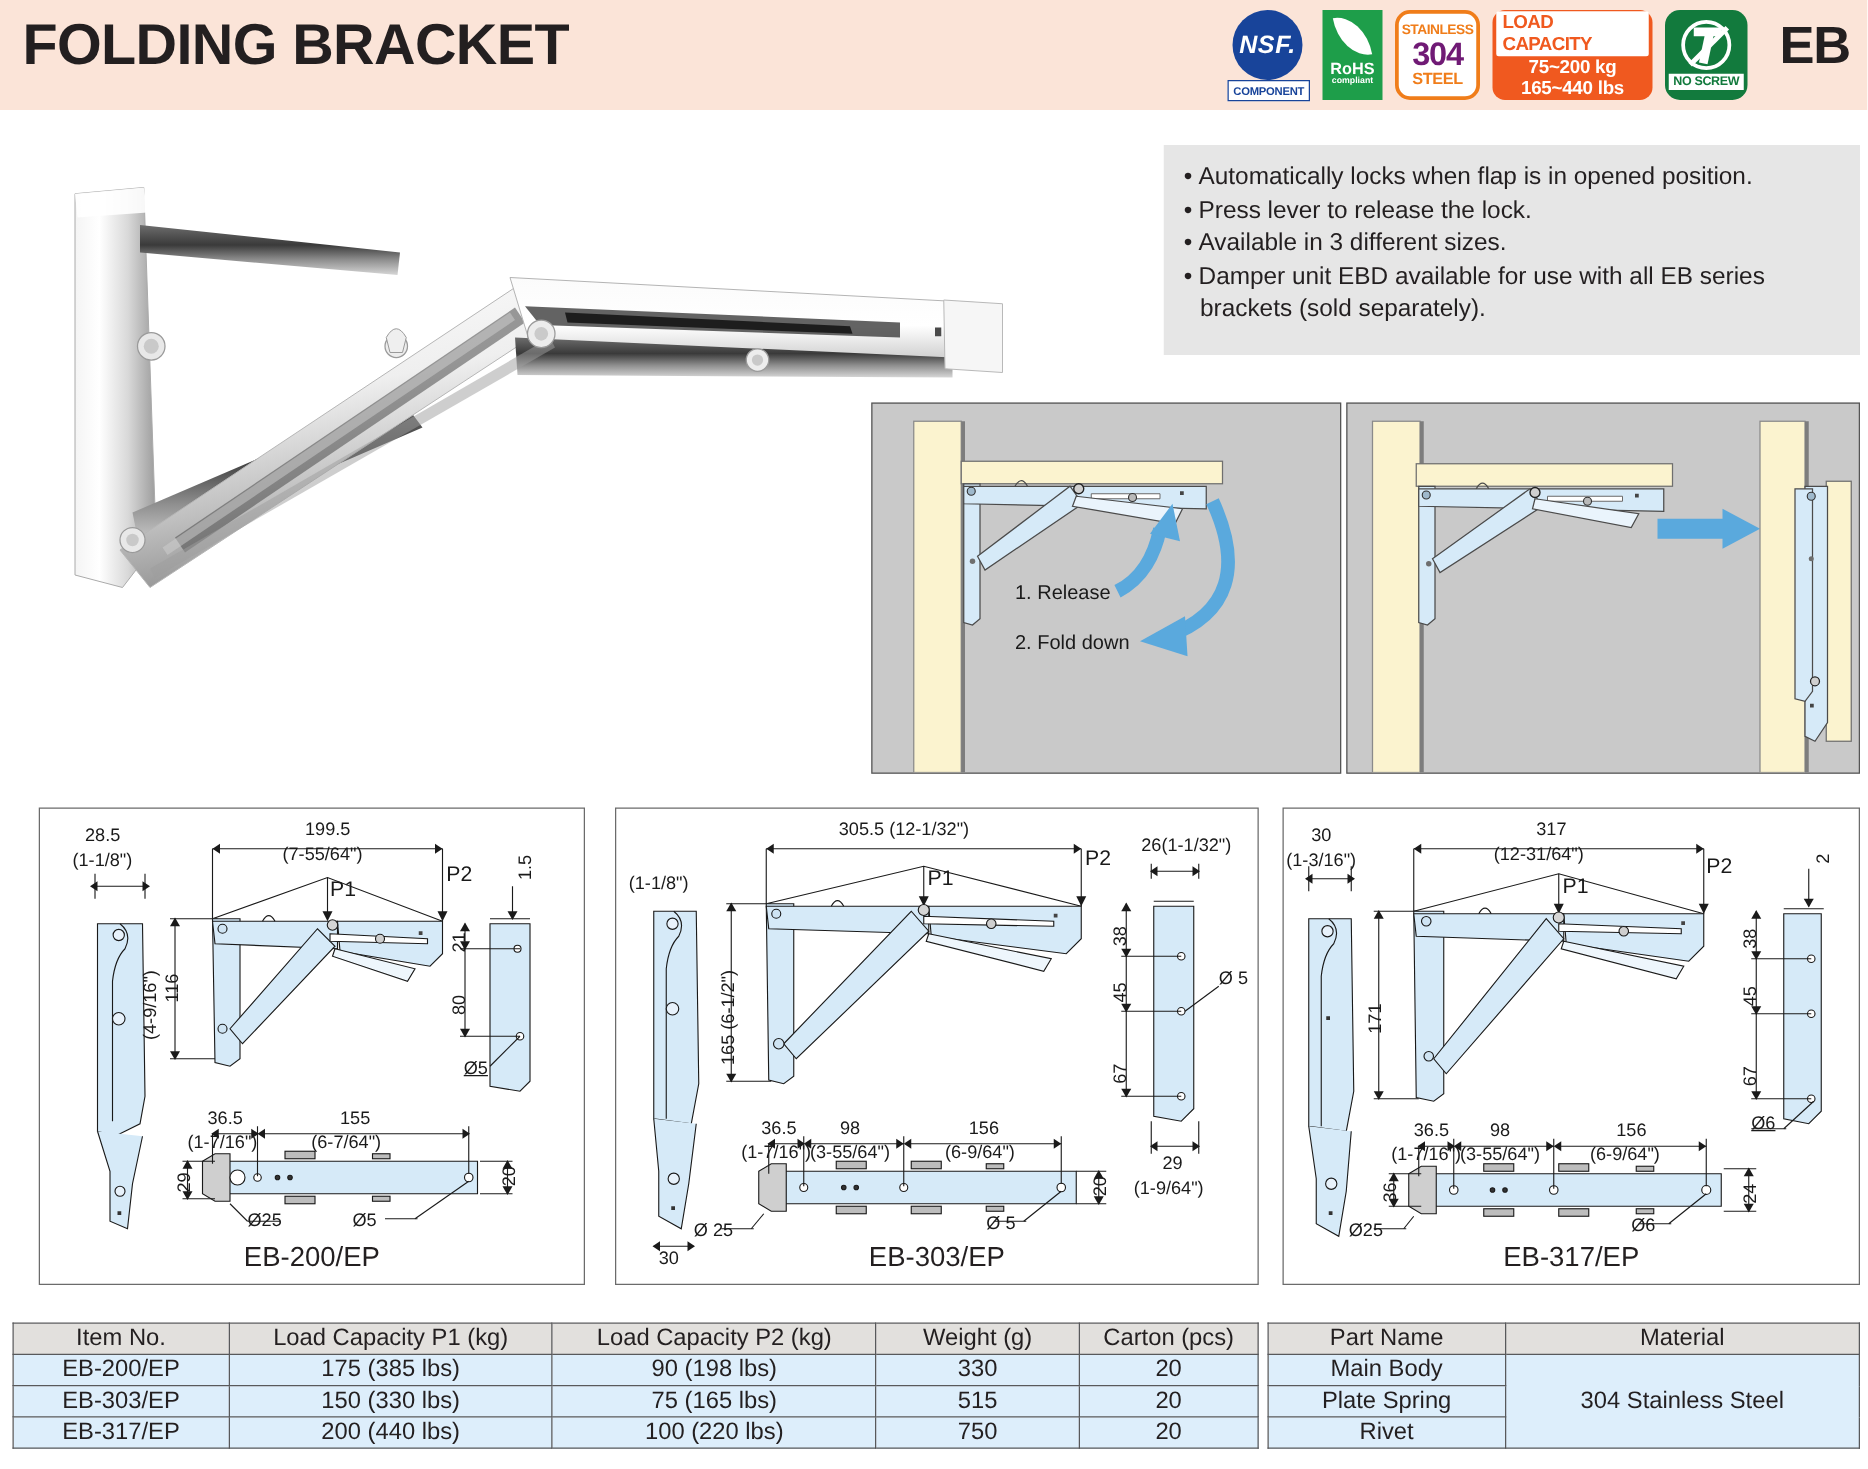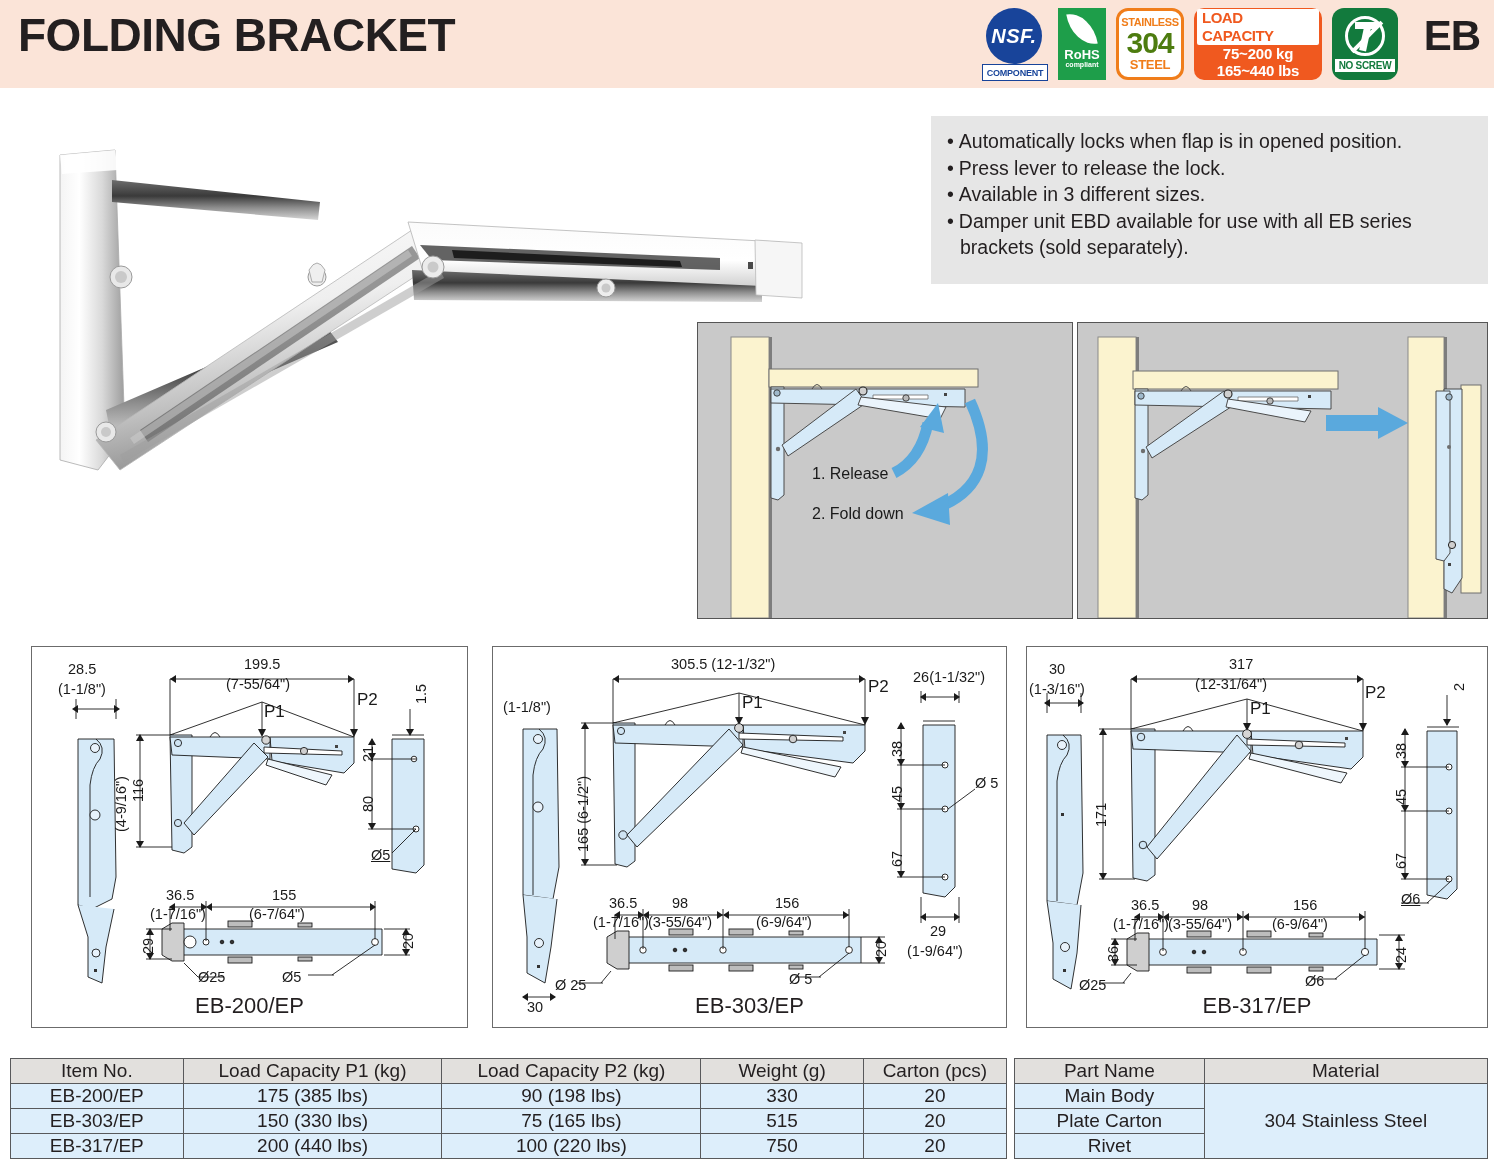--- a/index.html
+++ b/index.html
@@ -59,21 +59,21 @@
   .rohs-t1{color:#fff;font-size:13px;font-weight:bold;line-height:12px;margin-top:3px;}
   .rohs-t2{color:#fff;font-size:7px;font-weight:bold;line-height:8px;}
   
   .badge-304{
     width:68px;height:72px;border:3px solid #f07d1a;border-radius:12px;
     background:#fff;box-sizing:border-box;
     display:flex;flex-direction:column;align-items:center;justify-content:center;
     line-height:1;
   }
   .st-1{font-size:11px;font-weight:bold;color:#f07d1a;letter-spacing:-0.4px;}
-  .st-2{font-size:30px;font-weight:bold;color:#4d7c0f;letter-spacing:-1px;text-align:center;}
+  .st-2{font-size:26px;font-weight:bold;color:#701a75;letter-spacing:-1px;text-align:center;}
   .st-3{font-size:13px;font-weight:bold;color:#f07d1a;letter-spacing:-0.3px;}
   
   .badge-load{
     width:128px;height:72px;background:#f0591f;border-radius:10px;
     display:flex;flex-direction:column;align-items:center;justify-content:center;
     box-sizing:border-box;padding:3px;
   }
   .ld-title{
     background:#fff;color:#f0591f;font-size:15px;font-weight:bold;
     padding:0 5px;letter-spacing:-0.5px;line-height:18px;border-radius:2px;
@@ -799,19 +799,19 @@
   <tbody>
       <tr>
     <th style="width:190px">Part Name</th>
     <th style="width:284px">Material</th>
   </tr>
   <tr>
     <td>Main Body</td>
     <td rowspan="3">304 Stainless Steel</td>
   </tr>
   <tr>
-    <td>Plate Carton</td>
+    <td>Plate Spring</td>
   </tr>
   <tr>
     <td>Rivet</td>
   </tr>
 </tbody>
   </table>
 
 </body></html>

